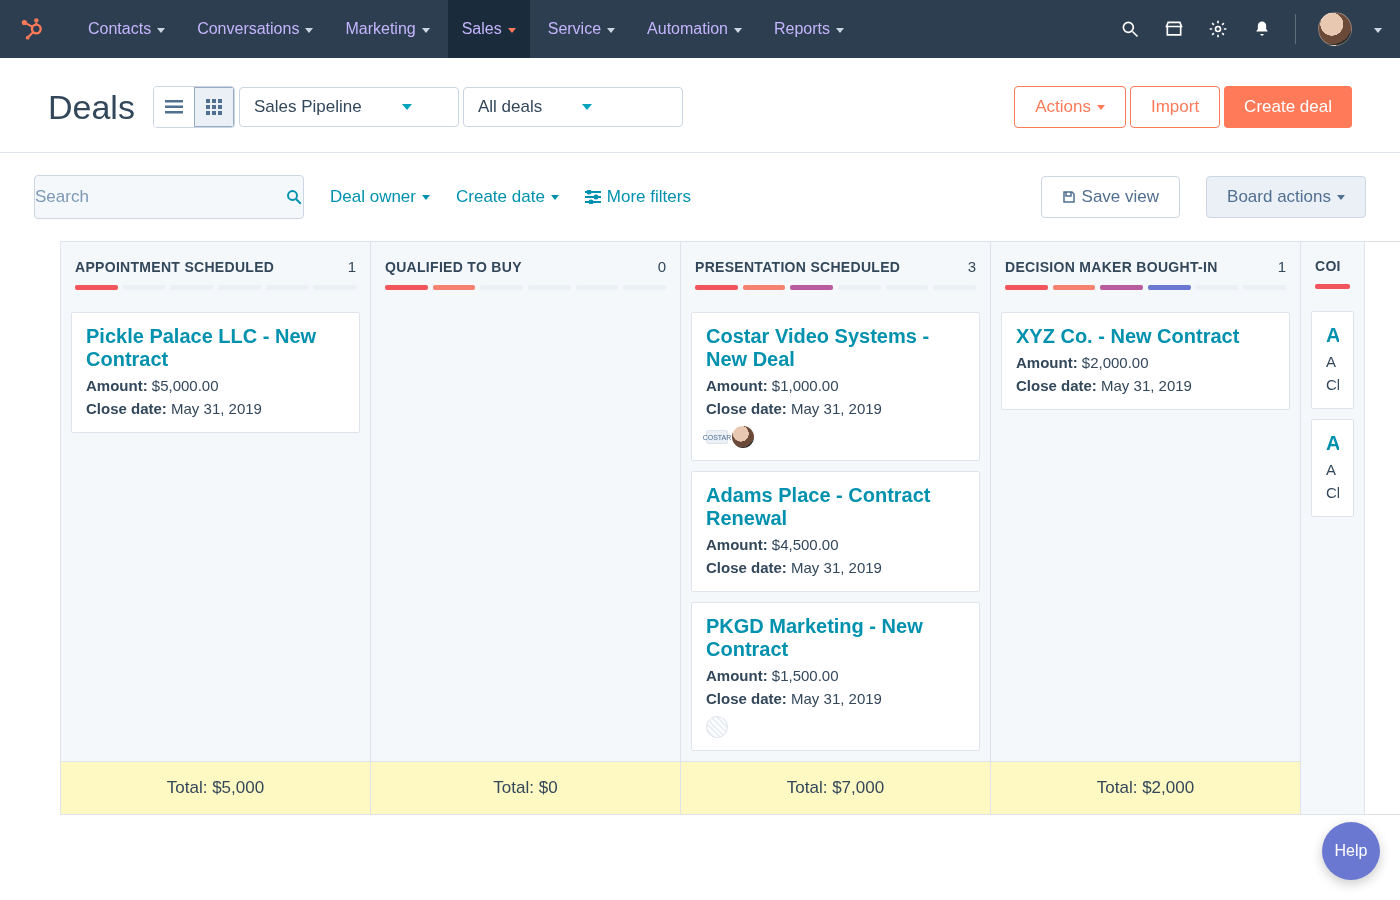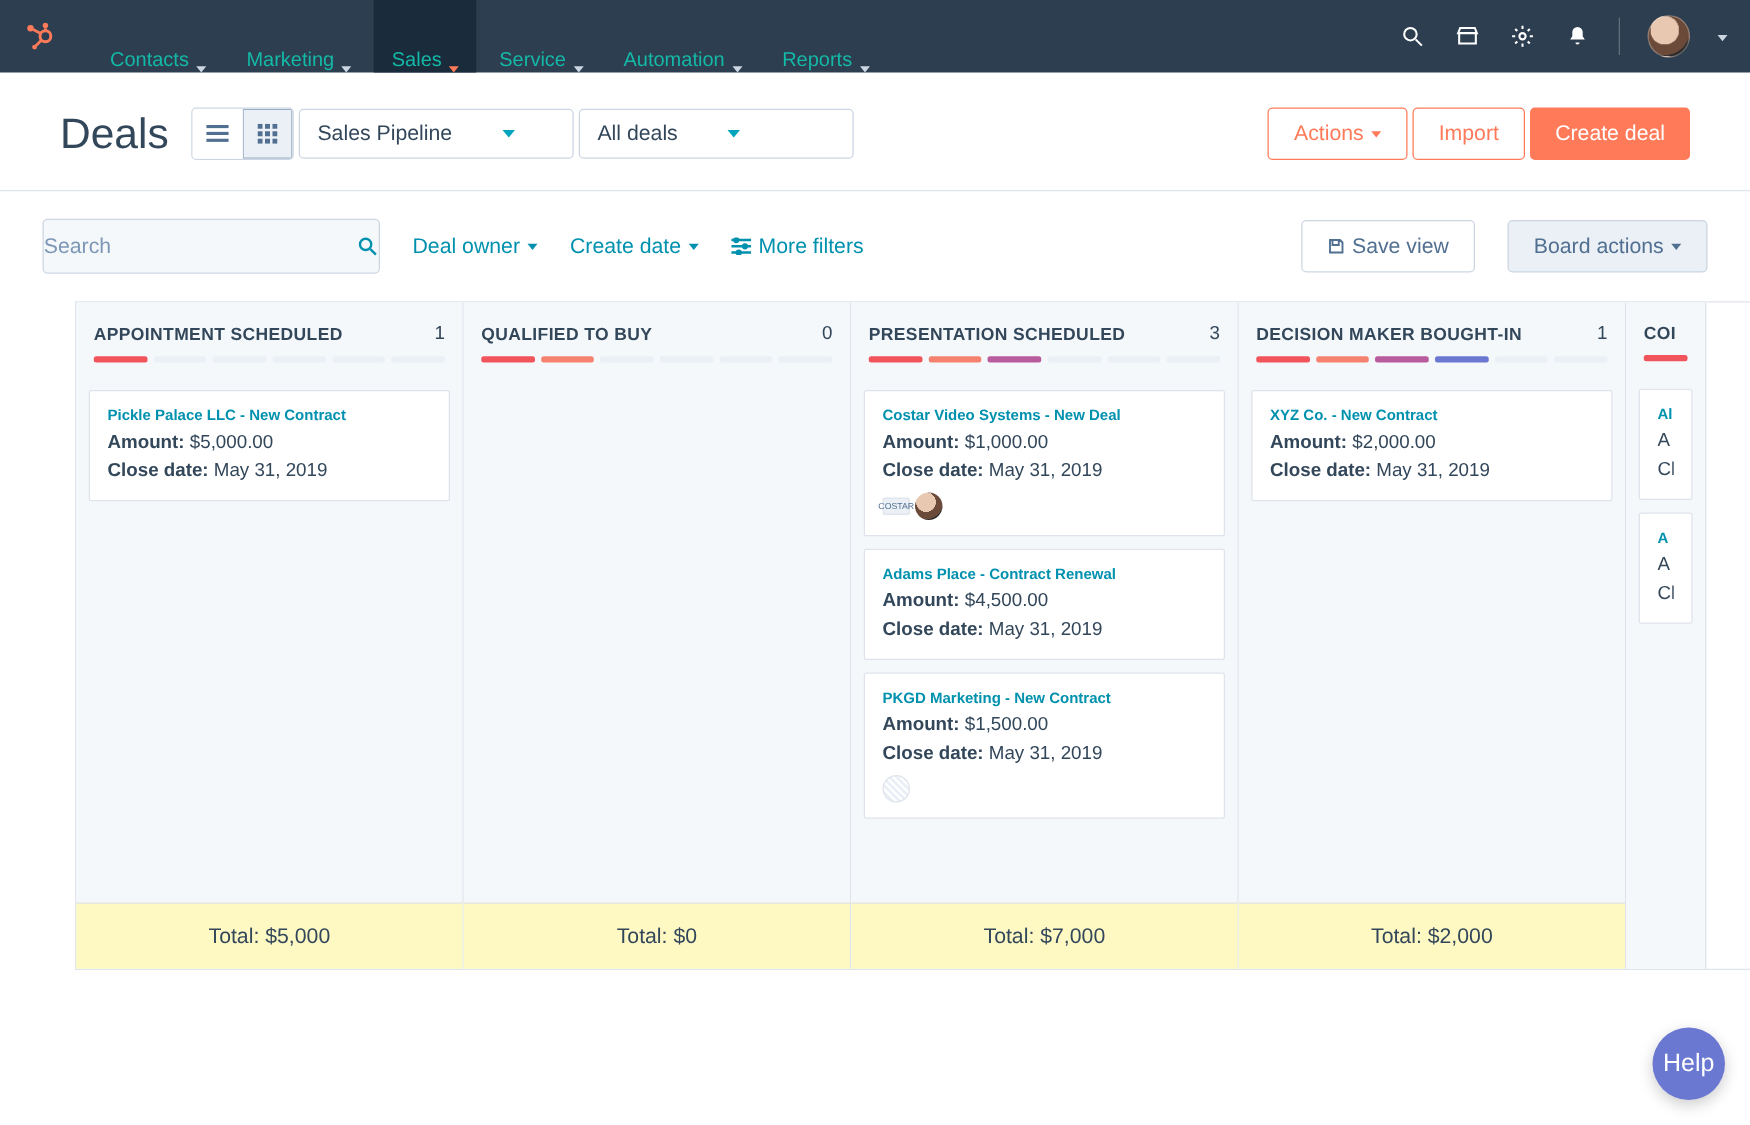--- a/index.html
+++ b/index.html
@@ -3,21 +3,21 @@
 <meta charset="utf-8">
 <style>
 * { box-sizing: border-box; margin: 0; padding: 0; }
 body { font-family: -apple-system, BlinkMacSystemFont, "Segoe UI", Helvetica, Arial, sans-serif; background: #fff; color: #33475b; width: 1400px; height: 900px; overflow: hidden; position: relative; }
 
 
 .topnav { background: #2d3e50; height: 58px; display: flex; align-items: center; padding: 0 18px; color: #fff; }
 .logo { width: 28px; height: 28px; margin-right: 28px; display:flex; align-items:center; justify-content:center;}
 .logo svg { width: 26px; height: 26px; }
 .nav-items { display: flex; gap: 4px; }
-.nav-item { padding: 0 14px; height:58px; display:flex; align-items:flex-end; font-size: 16px; color:#14b8a6; cursor:pointer; gap:6px;}
+.nav-item { padding: 0 14px; height:58px; display:flex; align-items:center; font-size: 16px; color:#c4b5fd; cursor:pointer; gap:6px;}
 .nav-item.active { background: #1a2b3c; }
 .nav-item.active .chev { border-top-color:#ff7a59; }
 .chev { width:0;height:0;border-left:4px solid transparent;border-right:4px solid transparent;border-top:5px solid #cbd6e2; margin-top:2px;}
 .nav-right { margin-left:auto; display:flex; align-items:center; gap:22px; }
 .nav-icon { width:22px; height:22px; display:flex; align-items:center; justify-content:center; cursor:pointer; fill:#fff; color:#fff; }
 .avatar { width:34px; height:34px; border-radius:50%; background: radial-gradient(circle at 40% 35%, #e8c8b0 0 40%, #6b4a3a 41% 70%, #2a2a2a 71% 100%); cursor:pointer; border:1px solid rgba(255,255,255,.3);}
 .nav-divider { width:1px; height:30px; background:rgba(255,255,255,.25); }
 
 
 .page-header { display:flex; align-items:center; padding: 28px 48px 24px 48px; gap:4px; border-bottom:1px solid #dfe3eb; }
@@ -50,35 +50,35 @@
 .col { width:310px; flex-shrink:0; border-right:1px solid #dfe3eb; background:#f5f8fa; display:flex; flex-direction:column; }
 .col-header { padding:16px 14px 12px; }
 .col-title-row { display:flex; justify-content:space-between; align-items:center; }
 .col-title { font-size:14px; font-weight:600; color:#33475b; letter-spacing:.3px; }
 .col-count { font-size:15px; color:#33475b; }
 .segments { display:flex; gap:5px; margin-top:10px; }
 .seg { height:5px; flex:1; border-radius:2px; background:#eaf0f6; }
 .seg.c1 { background:#f2545b; } .seg.c2 { background:#f5826e; } .seg.c3 { background:#b95c9e; } .seg.c4 { background:#6a78d1; }
 .col-body { flex:1; padding:10px; display:flex; flex-direction:column; gap:10px; min-height:420px;}
 .card { background:#fff; border:1px solid #dfe3eb; border-radius:2px; padding:12px 14px; }
-.card-title { color:#0091ae; font-weight:600; font-size:12px; margin-bottom:4px; cursor:pointer;}
+.card-title { color:#0091ae; font-weight:600; font-size:20px; margin-bottom:4px; cursor:pointer;}
 .card-line { font-size:15px; color:#33475b; line-height:1.5; }
 .card-line .lbl { font-weight:600; }
 .card-avatars { margin-top:6px; display:flex; gap:4px; align-items:center;}
 .mini-badge { width:22px; height:14px; background:#eaf0f6; border:1px solid #dfe3eb; font-size:7px; display:flex; align-items:center; justify-content:center; border-radius:2px; color:#516f90;}
 .mini-av { width:22px; height:22px; border-radius:50%; background: radial-gradient(circle at 40% 35%, #e8c8b0 0 40%, #6b4a3a 41% 70%, #2a2a2a 71% 100%);}
 .mini-circle { width:22px; height:22px; border-radius:50%; background:repeating-linear-gradient(45deg,#eaf0f6,#eaf0f6 2px,#fff 2px,#fff 4px); border:1px solid #dfe3eb;}
 .col-footer { border-top:1px solid #dfe3eb; background:#fef9c3; text-align:center; padding:16px 0; font-size:17px; color:#33475b; }
 
 .col.overflow { width:64px; }
 .col.overflow .col-title { white-space:nowrap; overflow:hidden; }
 .col.overflow .card-title, .col.overflow .card-line { white-space:nowrap; overflow:hidden; }
 
 
-.help { position:absolute; right:20px; bottom:20px; width:58px; height:58px; border-radius:50%; background:#6a78d1; color:#fff; display:flex; align-items:center; justify-content:center; font-size:20px; cursor:pointer; box-shadow:0 4px 12px rgba(0,0,0,.2);}
+.help { position:absolute; right:20px; bottom:20px; width:58px; height:58px; border-radius:50%; background:#6a78d1; color:#fff; display:flex; align-items:center; justify-content:center; font-size:16px; cursor:pointer; box-shadow:0 4px 12px rgba(0,0,0,.2);}
 
 svg { display:block; }
 </style>
 </head>
 <body>
 
 <div class="topnav">
   <div class="logo">
     <svg viewBox="0 0 24 24">
         <g fill="#ff7a59">
@@ -88,20 +88,24 @@
           <circle cx="8" cy="20" r="1.8"></circle>
           <line x1="16" y1="8" x2="16" y2="6" stroke="#ff7a59" stroke-width="2"></line>
           <line x1="12.5" y1="10" x2="7" y2="7" stroke="#ff7a59" stroke-width="2"></line>
           <line x1="13" y1="15" x2="9" y2="19" stroke="#ff7a59" stroke-width="2"></line>
         </g>
       </svg>
   </div>
   <div class="nav-items">
     <div class="nav-item">
         <span>Contacts</span>
+        <span class="chev"></span>
+      </div>
+    <div class="nav-item">
+        <span>Conversations</span>
         <span class="chev"></span>
       </div>
     <div class="nav-item">
         <span>Marketing</span>
         <span class="chev"></span>
       </div>
     <div class="nav-item active">
         <span>Sales</span>
         <span class="chev"></span>
       </div>

